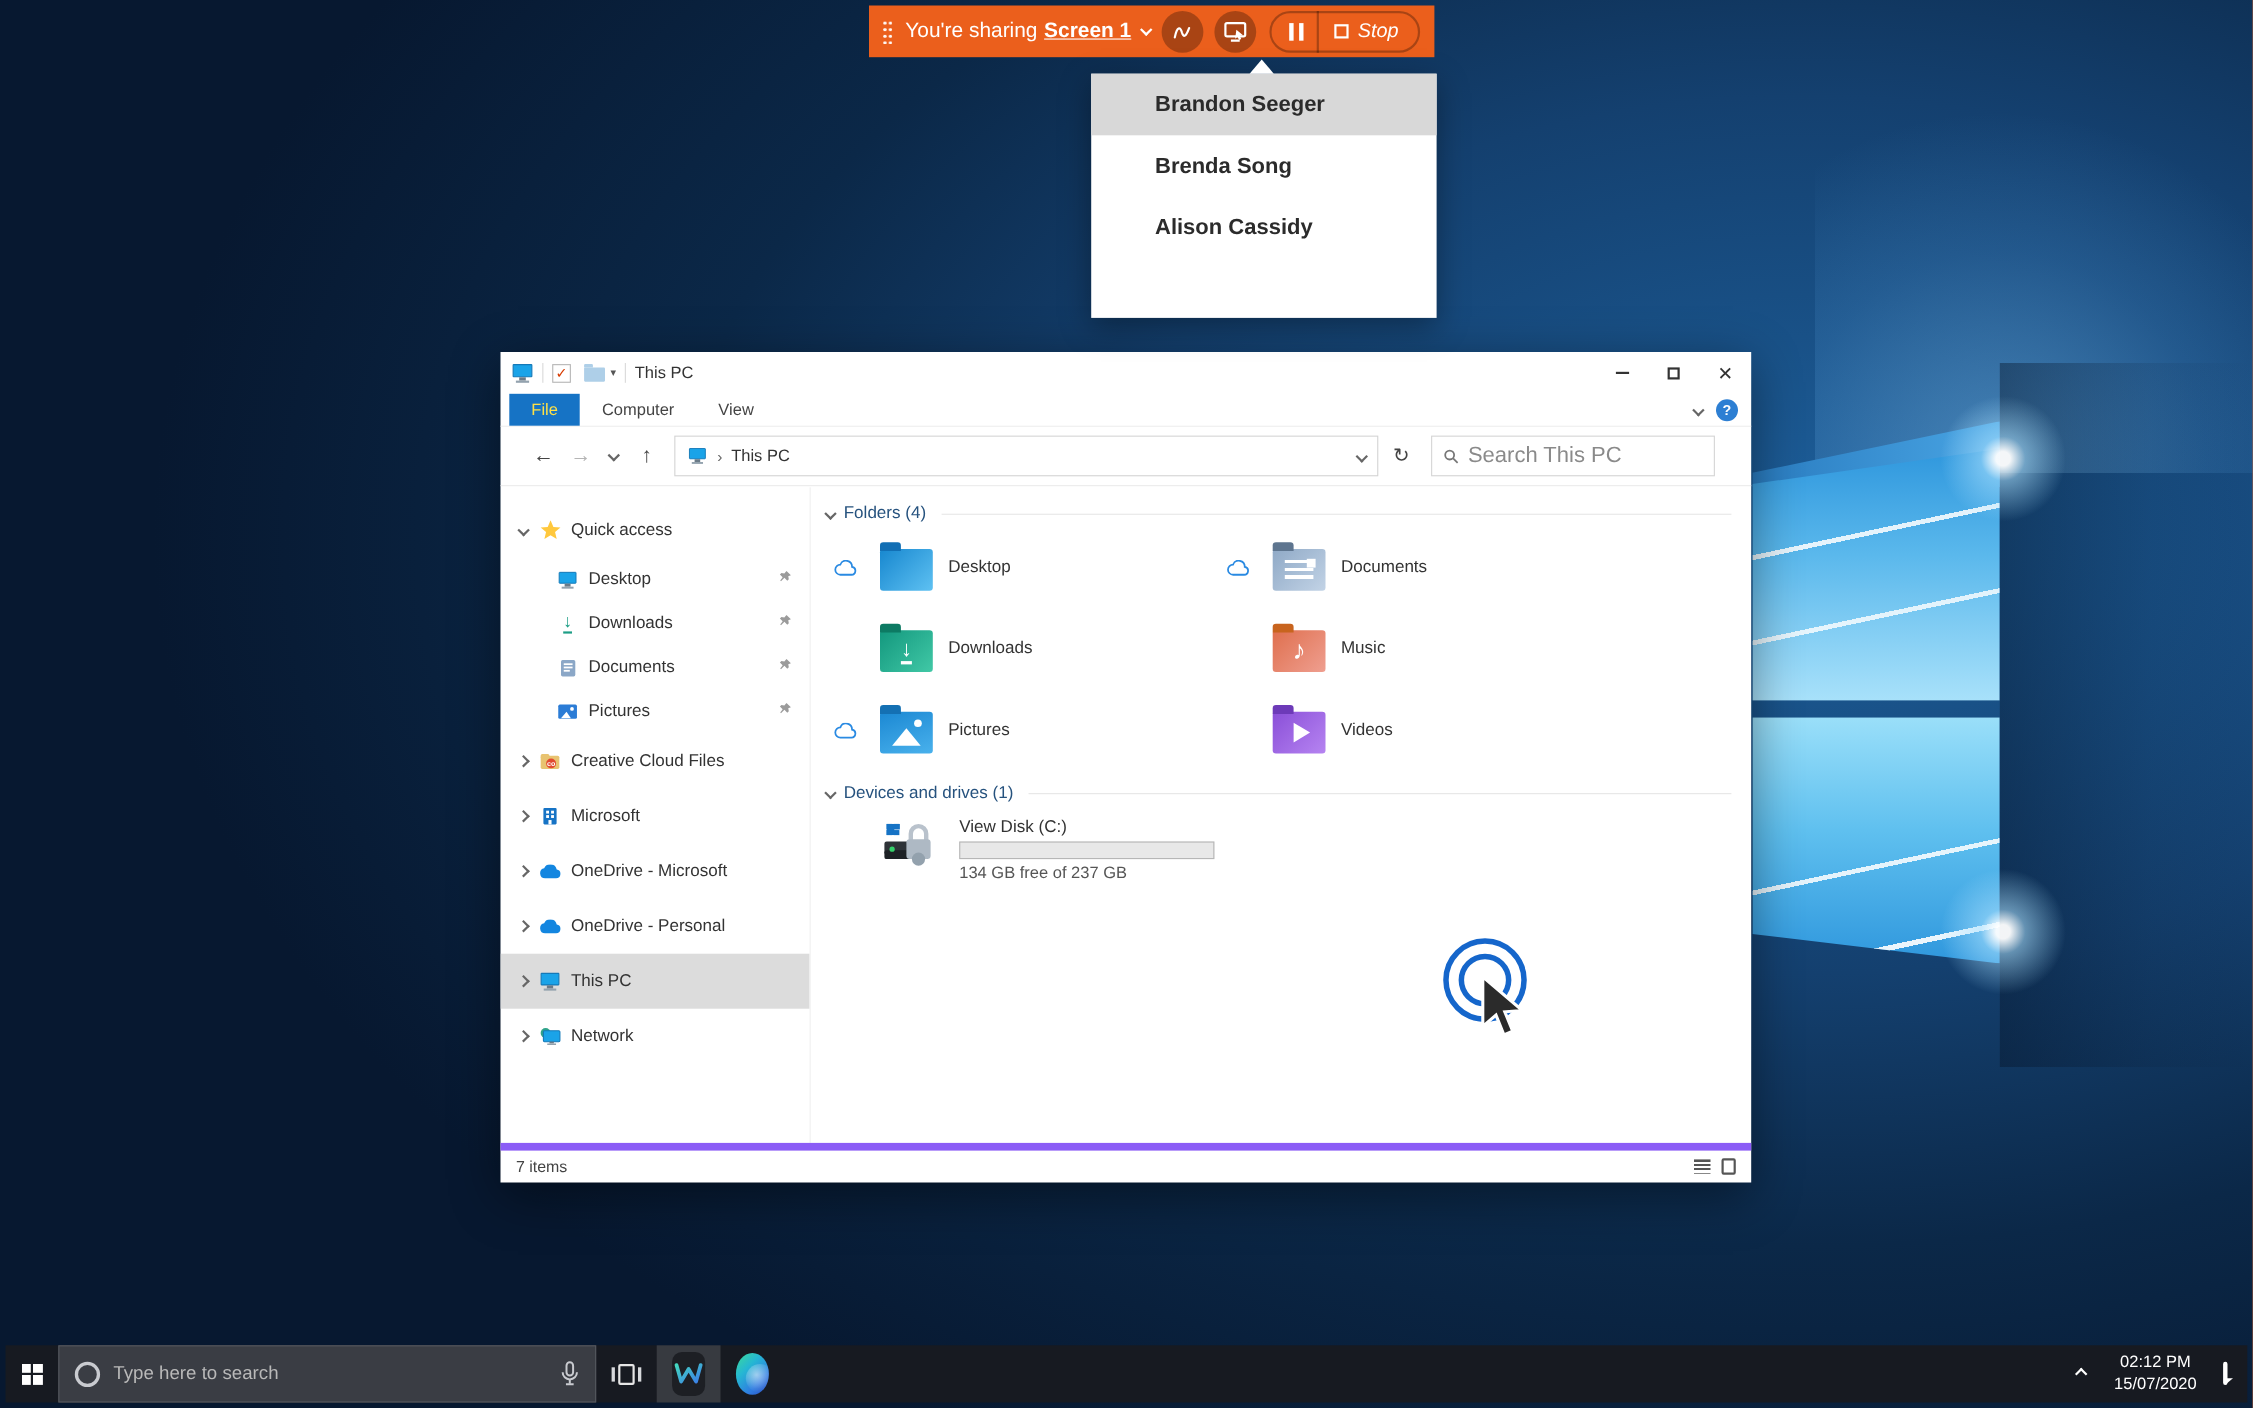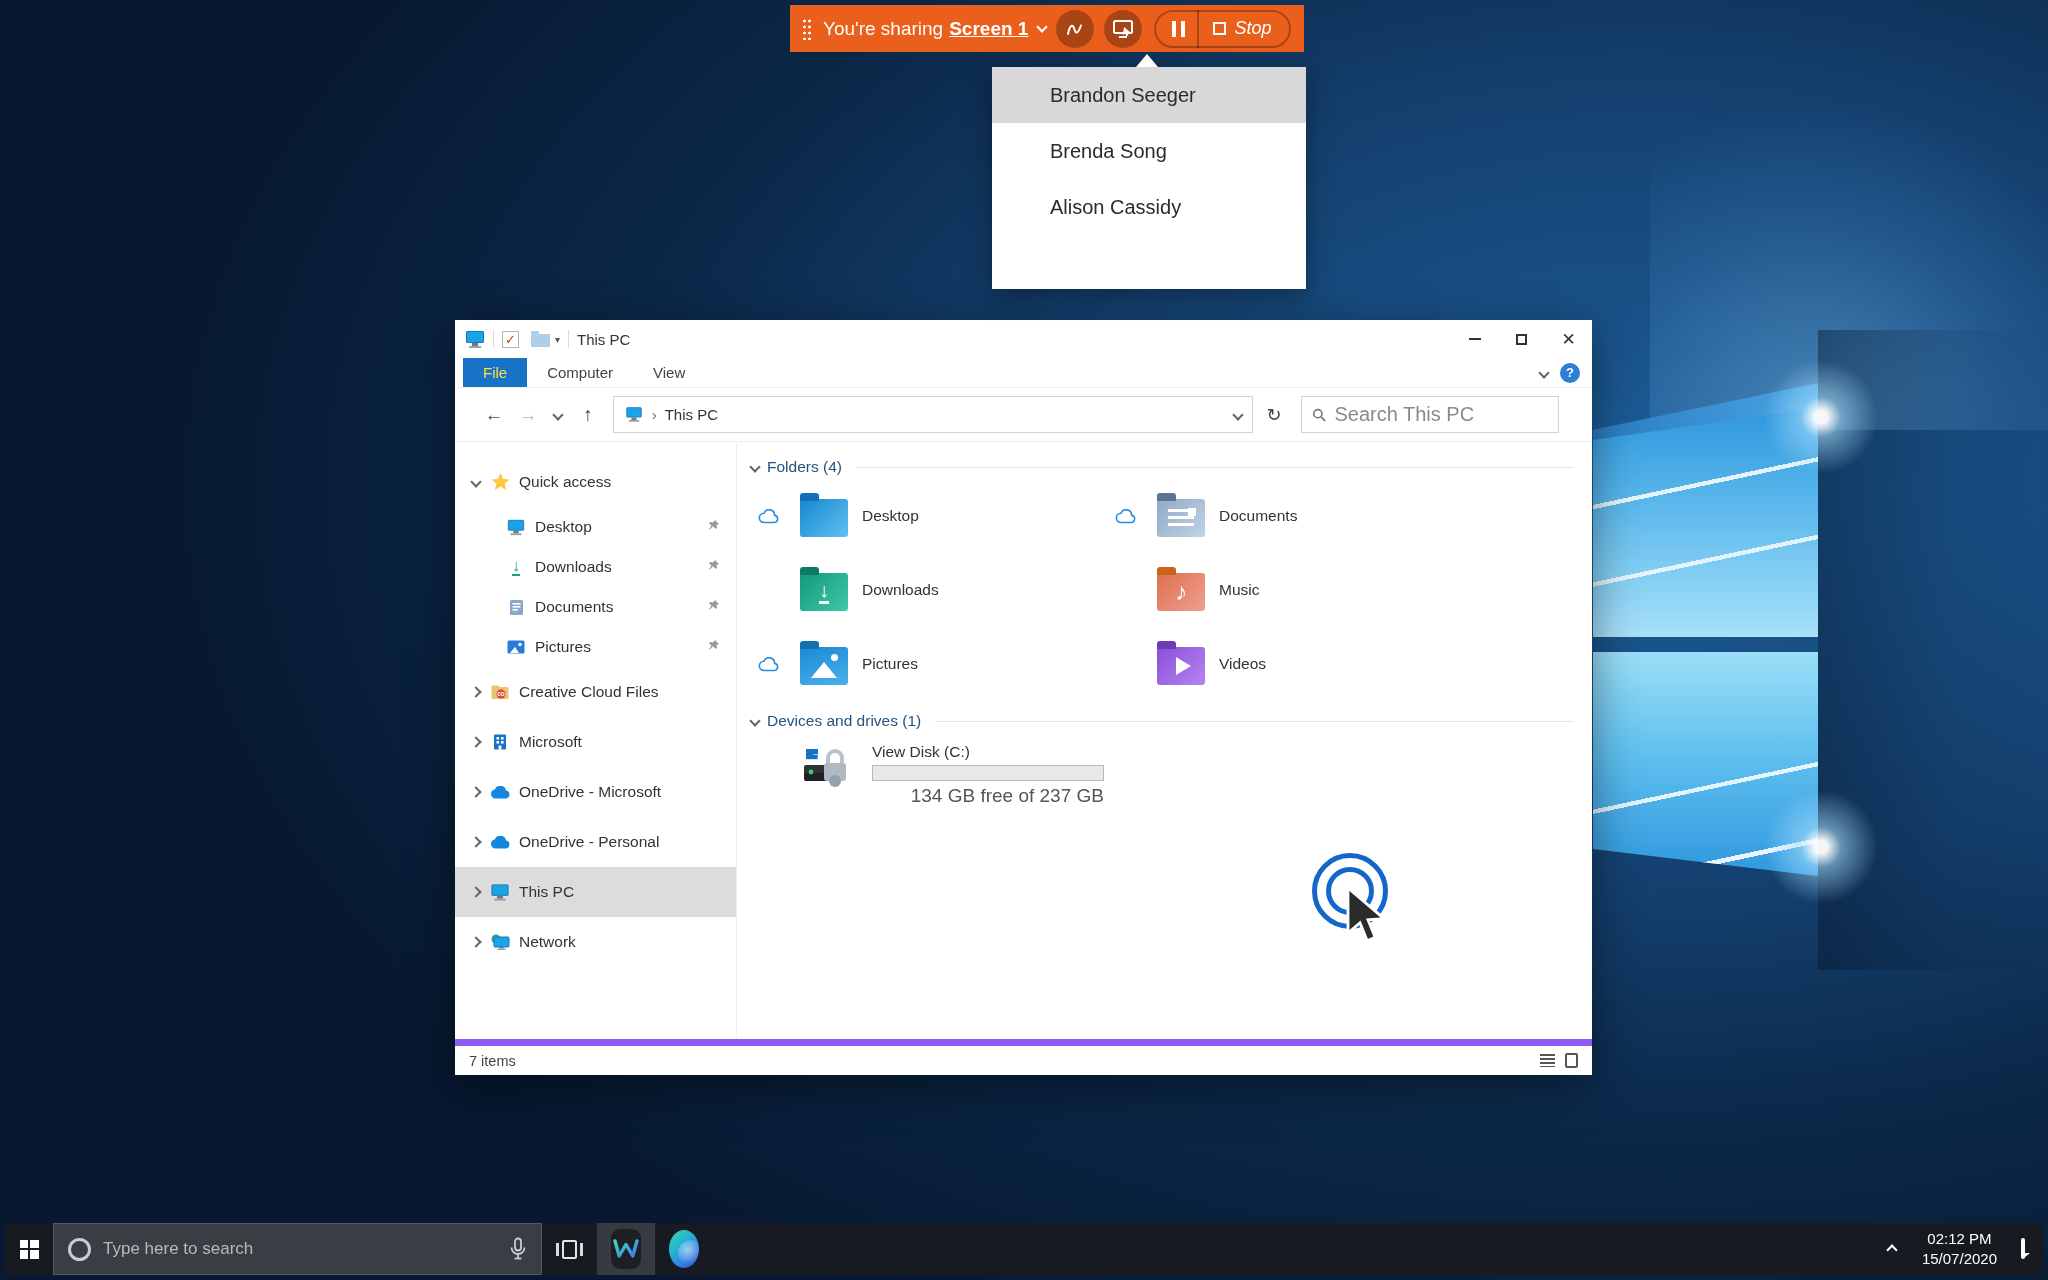--- a/index.html
+++ b/index.html
@@ -55,21 +55,21 @@
   .share-divider { width:2px; height:38px; background:rgba(0,0,0,.28); margin:0; }
   .stop-btn { display:flex; align-items:center; gap:8px; padding:0 14px; height:100%; font-size:18px; color:#fff; }
   .stop-square { width:13px; height:13px; border:2px solid #fff; }
   #menu-pointer { position:absolute; left:1136px; top:54px; z-index:31; width:0; height:0;
     border-left:11px solid transparent; border-right:11px solid transparent; border-bottom:13px solid #fff; }
 
   
   #remote-menu { position:absolute; left:992px; top:67px; width:314px; height:222px; z-index:30;
     background:#fff; box-shadow:0 8px 26px rgba(0,0,0,.35); }
   .menu-header { height:53px; display:flex; align-items:center; padding-left:28px; color:#757575; font-size:19px; }
-  .menu-item { height:56px; display:flex; align-items:center; padding-left:58px; color:#2b2b2b; font-size:20px; }
+  .menu-item { height:56px; display:flex; align-items:center; padding-left:58px; color:#2b2b2b; font-size:20px;font-weight:bold; }
   .menu-item.hl { background:#d8d8d8; }
 
   
   #explorer { position:absolute; left:455px; top:320px; width:1137px; height:755px; z-index:10;
     background:#fff; box-shadow:0 12px 44px rgba(0,0,0,.45); font-size:15px; color:#333; }
   .titlebar { height:38px; display:flex; align-items:center; padding-left:10px; }
   .tb-sep { width:1px; height:18px; background:#d9d9d9; margin:0 8px; }
   .mini-monitor { width:20px; height:17px; position:relative; }
   .mini-monitor .scr { position:absolute; top:0; left:1px; width:18px; height:12px; background:#1aa3e8; border:1px solid #1479b8; border-radius:1px; }
   .mini-monitor .stand { position:absolute; bottom:2px; left:7px; width:6px; height:3px; background:#6b7b88; }
@@ -141,21 +141,21 @@
   .fg-mountain { width:0; height:0; border-left:13px solid transparent; border-right:13px solid transparent; border-bottom:16px solid #fff; margin-top:8px; }
   .fg-dot { position:absolute; top:7px; right:10px; width:7px; height:7px; border-radius:50%; background:#fff; }
   .fg-play { width:0; height:0; border-top:9px solid transparent; border-bottom:9px solid transparent; border-left:15px solid #fff; margin-left:4px; }
   .tile-label { margin-left:14px; font-size:15.5px; color:#333; }
 
   .drive-tile { display:flex; margin-top:10px; padding-left:49px; align-items:flex-start; gap:8px; }
   .drive-info { display:flex; flex-direction:column; gap:4px; }
   .drive-name { font-size:15.5px; color:#333; }
   .drive-bar { width:232px; height:16px; border:1px solid #b6b6b6; background:#e8e8e8; }
   .drive-fill { height:100%; background:#26A0DA; }
-  .drive-free { font-size:19px; color:#555;text-align:right; }
+  .drive-free { font-size:15px; color:#555; }
 
   .statusbar { position:absolute; left:0; right:0; bottom:0; height:36px; border-top:7px solid #8b5cf6;
     display:flex; align-items:center; padding:0 14px; font-size:14.5px; color:#444; }
   .status-views { margin-left:auto; display:flex; gap:10px; align-items:center; }
   .v-list { width:15px; height:13px; background:repeating-linear-gradient(180deg,#555 0 2px, transparent 2px 4px); }
   .v-thumb { width:13px; height:15px; border:2px solid #555; border-radius:2px; }
 
   
   #click-ring-outer { position:absolute; left:1312px; top:853px; width:76px; height:76px; border:5px solid #1566CB; border-radius:50%; z-index:20; }
   #click-ring-inner { position:absolute; left:1326px; top:867px; width:48px; height:48px; border:5px solid #1566CB; border-radius:50%; z-index:20; }

